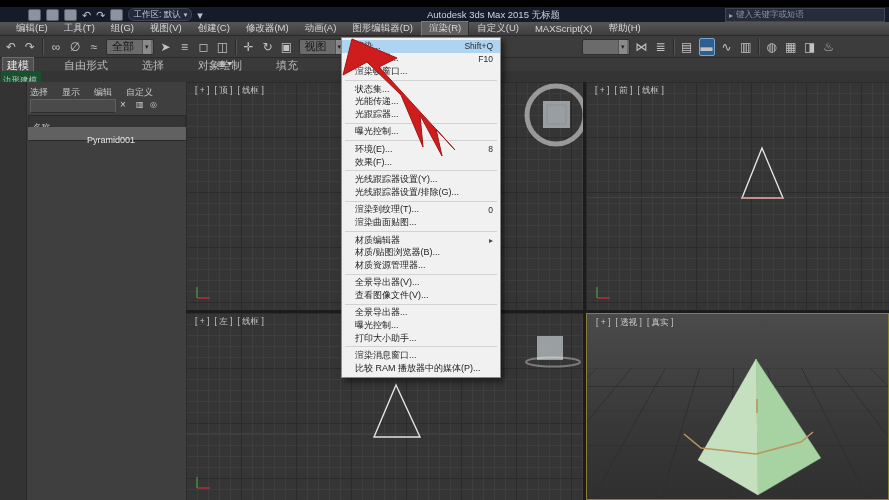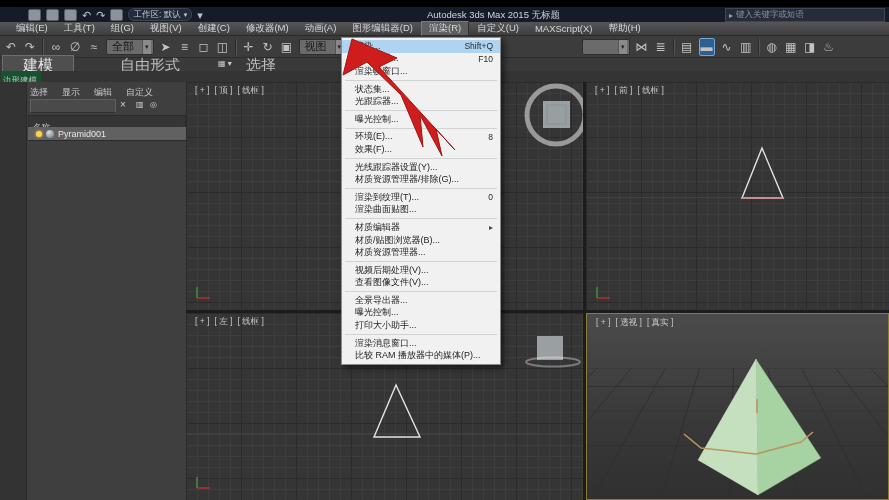--- a/index.html
+++ b/index.html
@@ -36,37 +36,37 @@
   .t-sep{width:1px;height:16px;background:#2a2a2a;border-right:1px solid #555;display:inline-block;}
   .t-dd{display:inline-flex;align-items:center;height:14px;background:#6b6b6b;border:1px solid #2e2e2e;
     border-radius:2px;padding:0 2px 0 5px;gap:4px;}
   .t-dd-val{color:#151515;font-size:11px;min-width:26px;}
   .t-dd-arrow{color:#222;font-size:7px;background:#8a8a8a;border-left:1px solid #555;padding:0 2px;height:100%;display:flex;align-items:center;}
   .red-dot{width:4px;height:4px;background:#c62222;display:inline-block;border-radius:1px;margin-left:-4px;margin-top:8px;}
 
   
   #ribbon{left:0;top:58px;width:889px;height:24px;background:#3a3a3a;border-bottom:1px solid #242424;}
   #ribbon-tabs{position:absolute;left:2px;top:1px;display:flex;gap:26px;align-items:center;height:12px;}
-  .rb-tab{color:#bdbdbd;font-size:15px;padding:0 20px;white-space:nowrap;}
+  .rb-tab{color:#bdbdbd;font-size:11px;padding:0 4px;white-space:nowrap;}
   .rb-tab.active{background:#4f4f4f;border:1px solid #6e6e6e;border-bottom:none;color:#e8e8e8;}
   #ribbon-mini{position:absolute;left:218px;top:1px;color:#cfcfcf;font-size:8px;}
   #ribbon-row2{position:absolute;left:0;top:13px;width:889px;height:11px;background:#343434;}
   #ribbon-panel-label{position:absolute;left:1px;top:0;color:#bdbdbd;font-size:8.5px;background:#14532d;padding:4px 4px 1px 2px;}
 
   
   #explorer{left:0;top:82px;width:186px;height:418px;background:#3f3f3f;border-right:1px solid #1d1d1d;}
   #explorer-strip{position:absolute;left:0;top:0;width:26px;height:418px;background:#333;border-right:1px solid #2a2a2a;}
   #explorer-tabs{position:absolute;left:30px;top:4px;display:flex;gap:14px;}
   .ex-tab{color:#c7c7c7;font-size:9px;white-space:nowrap;}
   #explorer-search{position:absolute;left:30px;top:17px;width:84px;height:12px;background:#4a4a4a;border:1px solid #5f5f5f;border-bottom-color:#2e2e2e;}
   .ex-sic{position:absolute;top:17px;color:#cfcfcf;font-size:10px;line-height:12px;}
   #explorer-header{position:absolute;left:28px;top:33px;width:158px;height:12px;background:#353535;border:1px solid #2a2a2a;box-sizing:border-box;
     color:#c4c4c4;font-size:8.5px;display:flex;align-items:center;padding:12px 4px;justify-content:space-between;}
   #explorer-rows{position:absolute;left:28px;top:45px;width:158px;}
-  .ex-row{height:13px;background:#616161;display:flex;align-items:center;gap:4px;padding-left:8px;}
+  .ex-row{height:13px;background:#616161;display:flex;align-items:center;gap:4px;padding-left:8px;flex-direction:column;}
   .ex-row .bulb{width:6px;height:6px;border-radius:50%;background:#ffd34d;box-shadow:0 0 3px #ffd34d;}
   .ex-row .geo{width:8px;height:8px;border-radius:50%;background:radial-gradient(circle at 35% 30%,#d7dde2,#6b7177);}
   .ex-row .nm{color:#e6e6e6;font-size:9px;}
 
   
   #vp-area{left:186px;top:82px;width:703px;height:418px;background:#1c1c1c;}
   .vp{position:absolute;background-color:#353535;overflow:hidden;
     background-image:
       linear-gradient(#2b2b2b 1px,transparent 1px),linear-gradient(90deg,#2b2b2b 1px,transparent 1px),
       linear-gradient(#3e3e3e 1px,transparent 1px),linear-gradient(90deg,#3e3e3e 1px,transparent 1px);
@@ -305,40 +305,43 @@
       <span class="m-short">F10</span>
     </div>
     <div class="m-item">
       <span class="m-label">渲染帧窗口...</span>
     </div>
     <div class="m-sep"></div>
     <div class="m-item">
       <span class="m-label">状态集...</span>
     </div>
     <div class="m-item">
+      <span class="m-label">光能传递...</span>
+    </div>
+    <div class="m-item">
       <span class="m-label">光跟踪器...</span>
     </div>
     <div class="m-sep"></div>
     <div class="m-item">
       <span class="m-label">曝光控制...</span>
     </div>
     <div class="m-sep"></div>
     <div class="m-item">
       <span class="m-label">环境(E)...</span>
       <span class="m-short">8</span>
     </div>
     <div class="m-item">
       <span class="m-label">效果(F)...</span>
     </div>
     <div class="m-sep"></div>
     <div class="m-item">
       <span class="m-label">光线跟踪器设置(Y)...</span>
     </div>
     <div class="m-item">
-      <span class="m-label">材质资源管理器/排除(G)...</span>
+      <span class="m-label">光线跟踪器设置/排除(G)...</span>
     </div>
     <div class="m-sep"></div>
     <div class="m-item">
       <span class="m-label">渲染到纹理(T)...</span>
       <span class="m-short">0</span>
     </div>
     <div class="m-item">
       <span class="m-label">渲染曲面贴图...</span>
     </div>
     <div class="m-sep"></div>
@@ -347,21 +350,21 @@
       <span class="m-arrow">▸</span>
     </div>
     <div class="m-item">
       <span class="m-label">材质/贴图浏览器(B)...</span>
     </div>
     <div class="m-item">
       <span class="m-label">材质资源管理器...</span>
     </div>
     <div class="m-sep"></div>
     <div class="m-item">
-      <span class="m-label">视频后期处理(V)...</span>
+      <span class="m-label">全景导出器(V)...</span>
     </div>
     <div class="m-item">
       <span class="m-label">查看图像文件(V)...</span>
     </div>
     <div class="m-sep"></div>
     <div class="m-item">
       <span class="m-label">全景导出器...</span>
     </div>
     <div class="m-item">
       <span class="m-label">曝光控制...</span>

